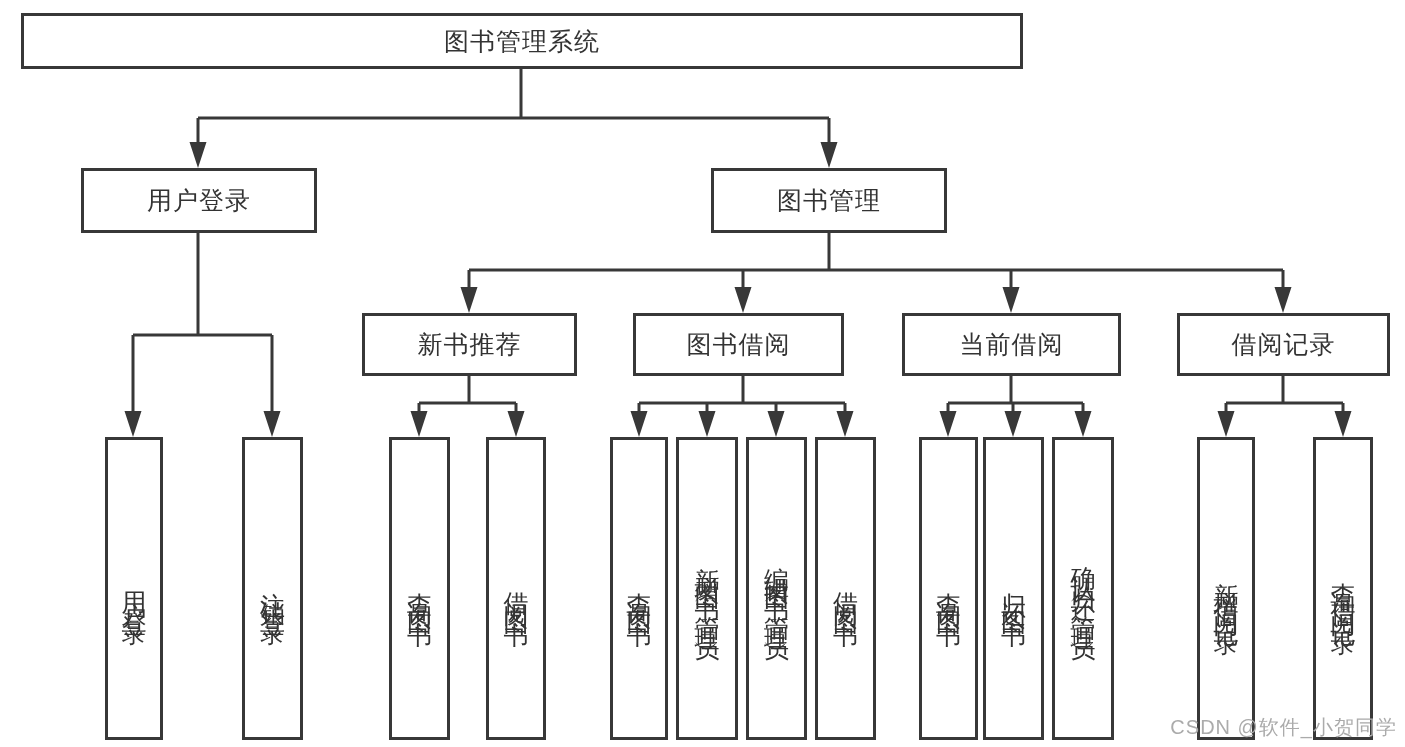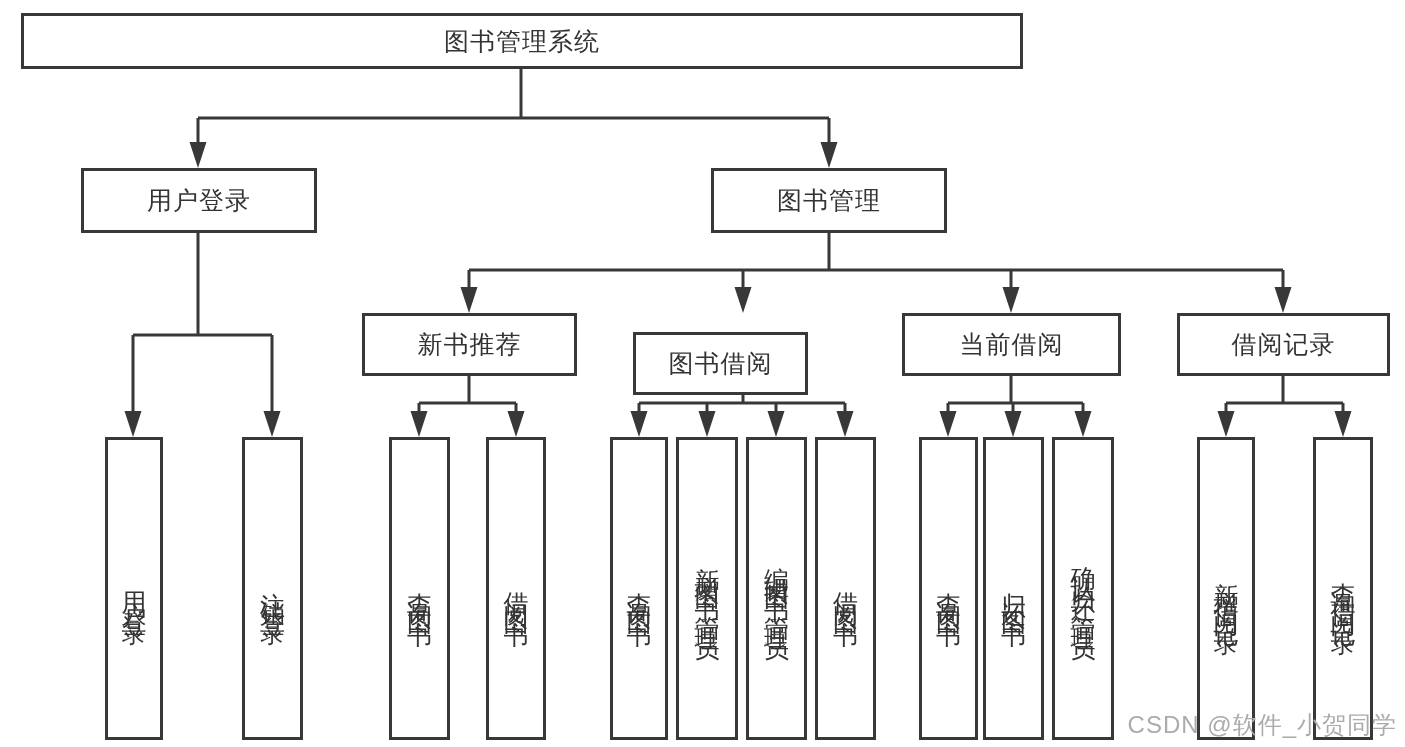--- a/index.html
+++ b/index.html
@@ -34,21 +34,21 @@
     writing-mode: vertical-rl;
     letter-spacing: 10px;
     line-height: 1;
     font-size: 25px;
     padding-top: 6px;
   }
   .watermark {
     position: absolute;
     right: 8px;
     bottom: 6px;
-    font-size: 24px;
+    font-size: 20px;
     letter-spacing: 1px;
     color: #ababab;
     z-index: 5;
     white-space: nowrap;
     margin-top: 28px;
   }
 </style>
 </head>
 <body>
 
@@ -81,21 +81,21 @@
   <div class="node lvl2" style="left:81px; width:236px;">
     <span>用户登录</span>
   </div>
   <div class="node lvl3" style="left:362px; width:215px;">
     <span>新书推荐</span>
   </div>
 
   <div class="node lvl2" style="left:711px; width:236px;">
     <span>图书管理</span>
   </div>
-  <div class="node lvl3" style="left:633px; width:175px;margin-top:19px;">
+  <div class="node lvl3" style="left:633px; width:211px;">
     <span>图书借阅</span>
   </div>
   <div class="node lvl3" style="left:902px; width:219px;font-family:Liberation Serif, serif;">
     <span>当前借阅</span>
   </div>
   <div class="node lvl3" style="left:1177px; width:213px;">
     <span>借阅记录</span>
   </div>
 
   <div class="node leaf" style="left:105px; width:58px;">

